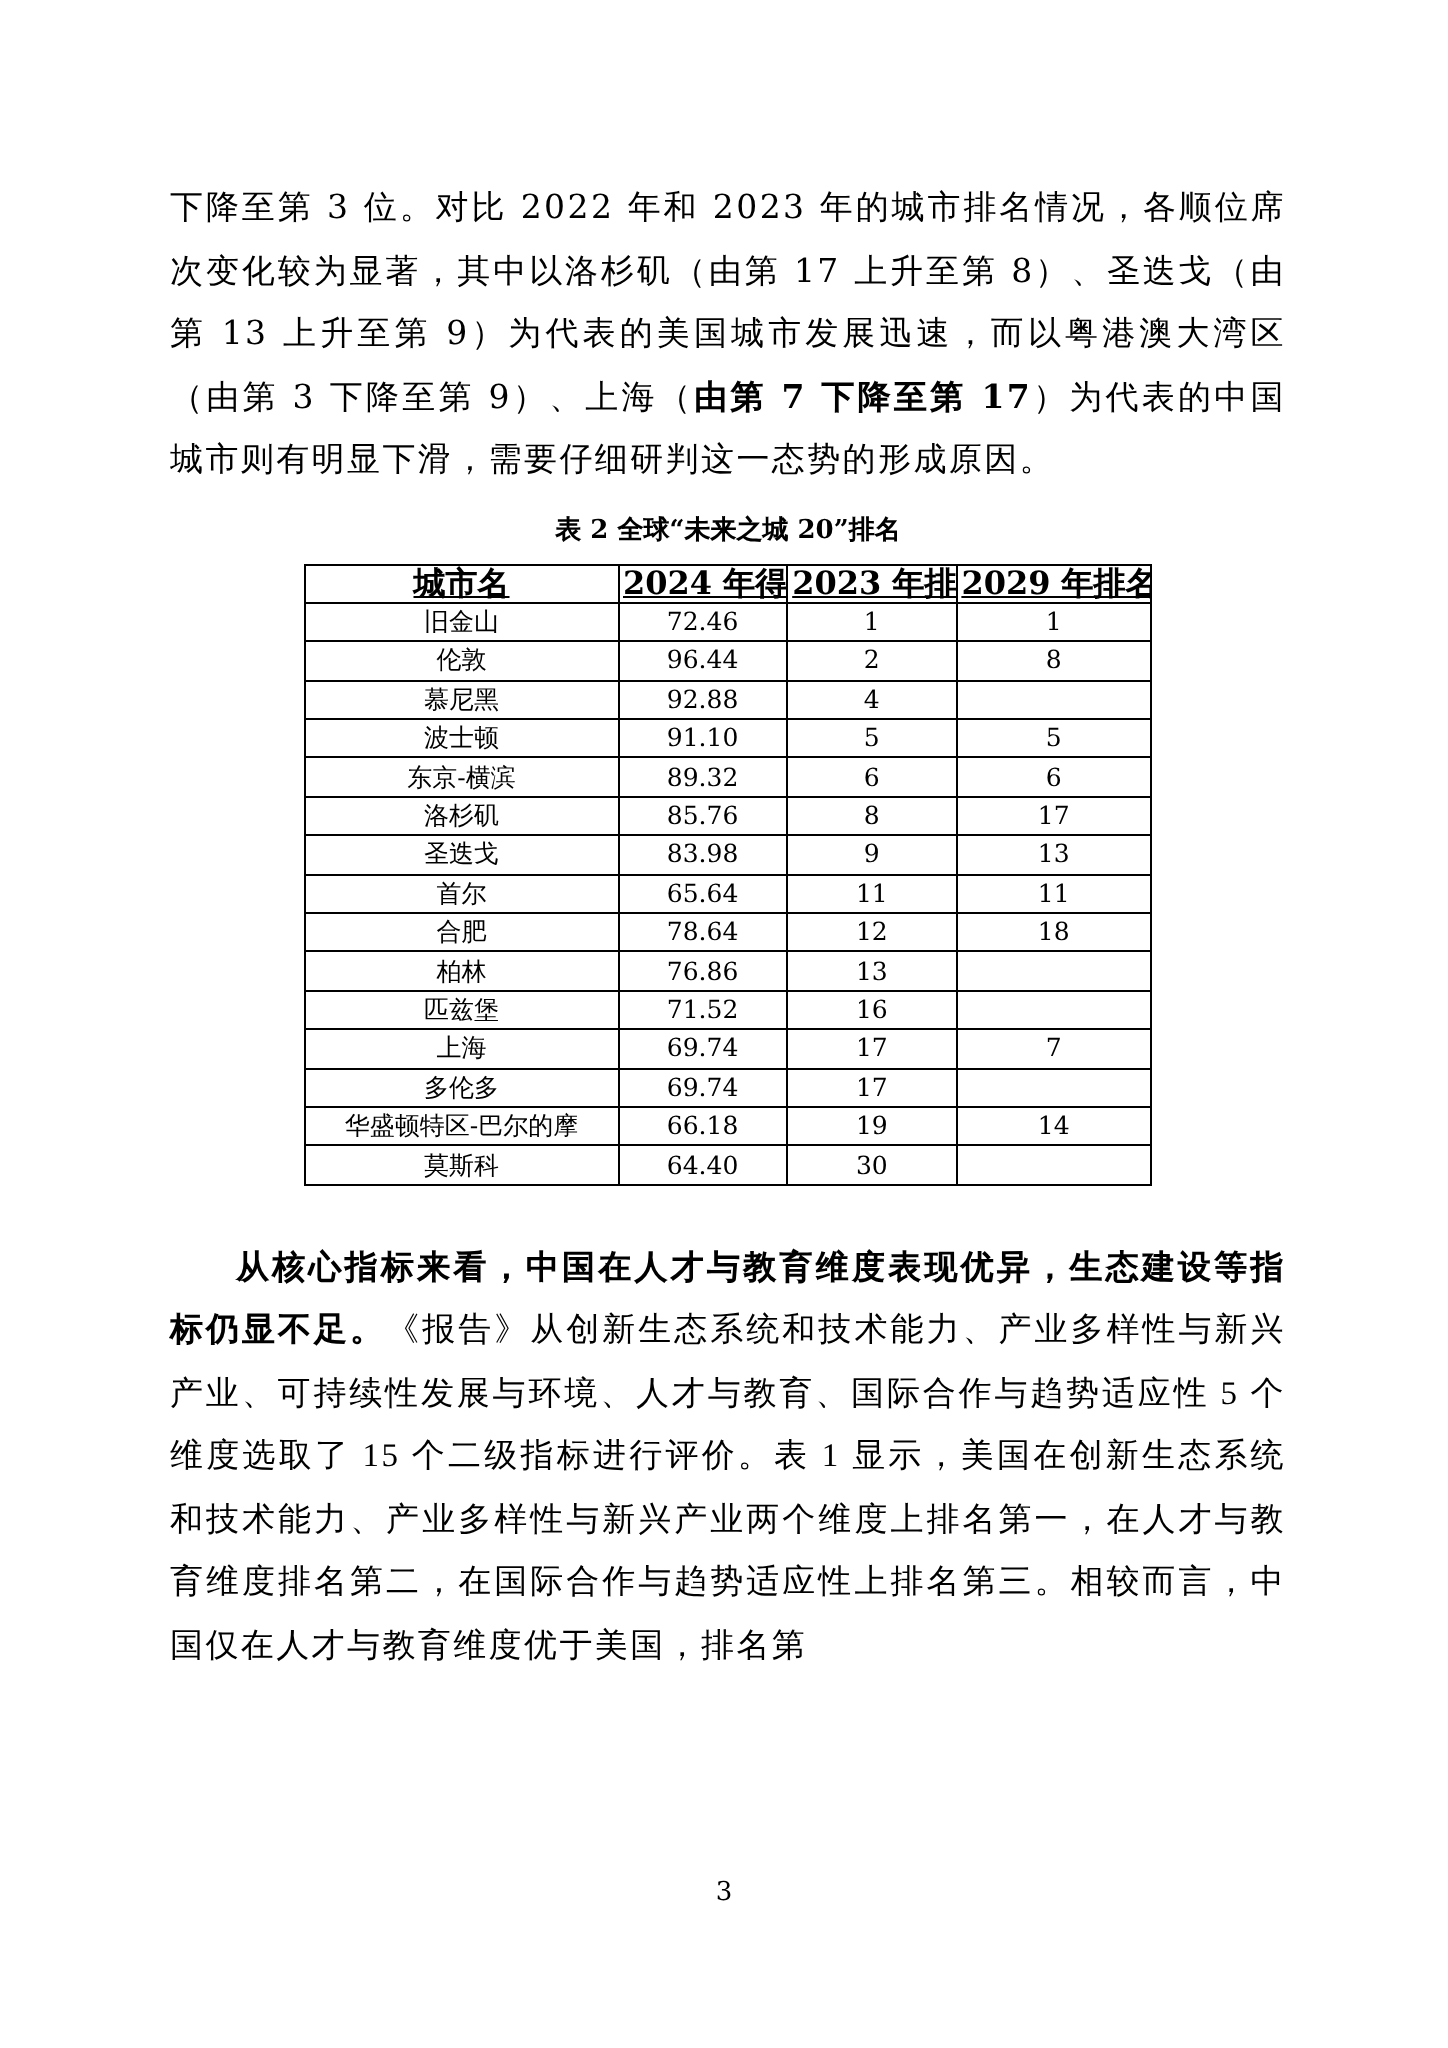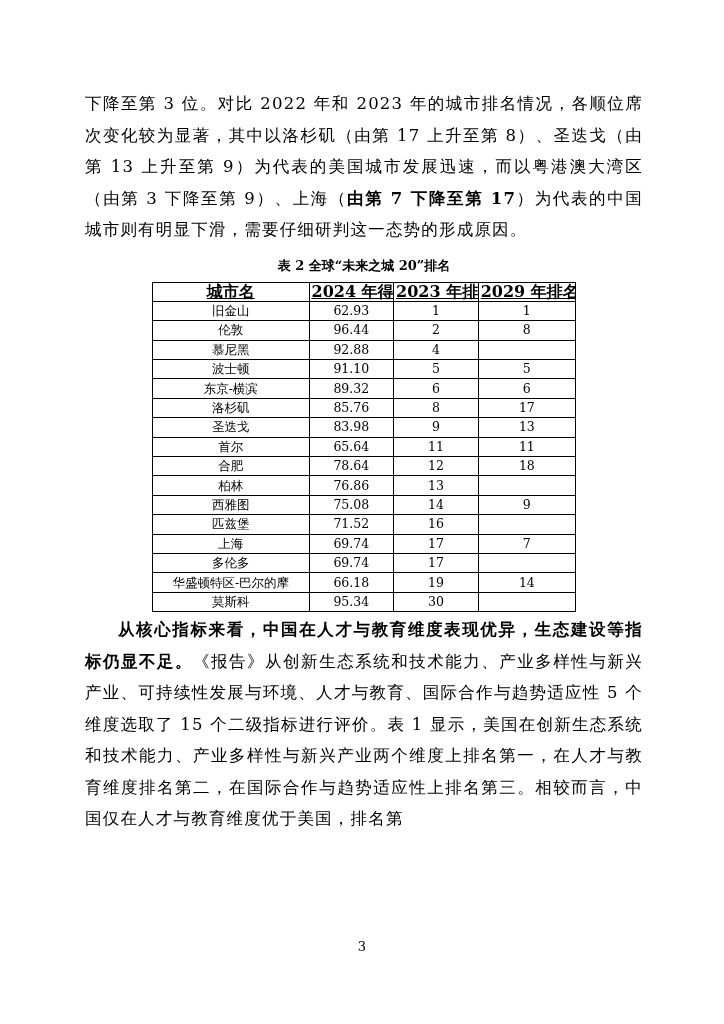--- a/index.html
+++ b/index.html
@@ -48,22 +48,23 @@
     vertical-align: middle;
     font-size: 12.5px;
     height: 18.4px;
     line-height: 14px;
     padding: 0 2px;
     overflow: hidden;
     white-space: nowrap;
   }
   .rank-table th { font-weight: bold; font-size: 16px; text-decoration: underline; }
   .p2 {
-    margin-top: 2px;
+    margin-top: 25px;
     text-indent: 2em;
+    font-family: Liberation Serif, serif;
   }
   .page-number {
     position: absolute;
     bottom: 70px;
     left: 0;
     width: 100%;
     text-align: center;
     font-size: 13px;
   }
 </style>
@@ -89,21 +90,21 @@
           <th>城市名</th>
           <th>2024 年得分</th>
           <th>2023 年排名</th>
           <th>2029 年排名</th>
         </tr>
       </thead>
       <tbody>
 
       <tr>
           <td>旧金山</td>
-          <td>62.93</td>
+          <td>72.46</td>
           <td>1</td>
           <td>1</td>
         </tr>
           <tr>
           <td>伦敦</td>
           <td>96.44</td>
           <td>2</td>
           <td>8</td>
         </tr>
           <tr>
@@ -148,26 +149,20 @@
           <td>12</td>
           <td>18</td>
         </tr>
           <tr>
           <td>柏林</td>
           <td>76.86</td>
           <td>13</td>
           <td></td>
         </tr>
           <tr>
-          <td>西雅图</td>
-          <td>75.08</td>
-          <td>14</td>
-          <td>9</td>
-        </tr>
-          <tr>
           <td>匹兹堡</td>
           <td>71.52</td>
           <td>16</td>
           <td></td>
         </tr>
           <tr>
           <td>上海</td>
           <td>69.74</td>
           <td>17</td>
           <td>7</td>
@@ -179,21 +174,21 @@
           <td></td>
         </tr>
           <tr>
           <td>华盛顿特区-巴尔的摩</td>
           <td>66.18</td>
           <td>19</td>
           <td>14</td>
         </tr>
           <tr>
           <td>莫斯科</td>
-          <td>95.34</td>
+          <td>64.40</td>
           <td>30</td>
           <td></td>
         </tr>
         </tbody>
     </table>
 
     <p class="para p2"><b>从核心指标来看，中国在人才与教育维度表现优异，生态建设等指标仍显不足。</b><span>《报告》从创新生态系统和技术能力、产业多样性与新兴产业、可持续性发展与环境、人才与教育、国际合作与趋势适应性 5 个维度选取了 15 个二级指标进行评价。表 1 显示，美国在创新生态系统和技术能力、产业多样性与新兴产业两个维度上排名第一，在人才与教育维度排名第二，在国际合作与趋势适应性上排名第三。相较而言，中国仅在人才与教育维度优于美国，排名第</span></p>
 
   </div>
 

